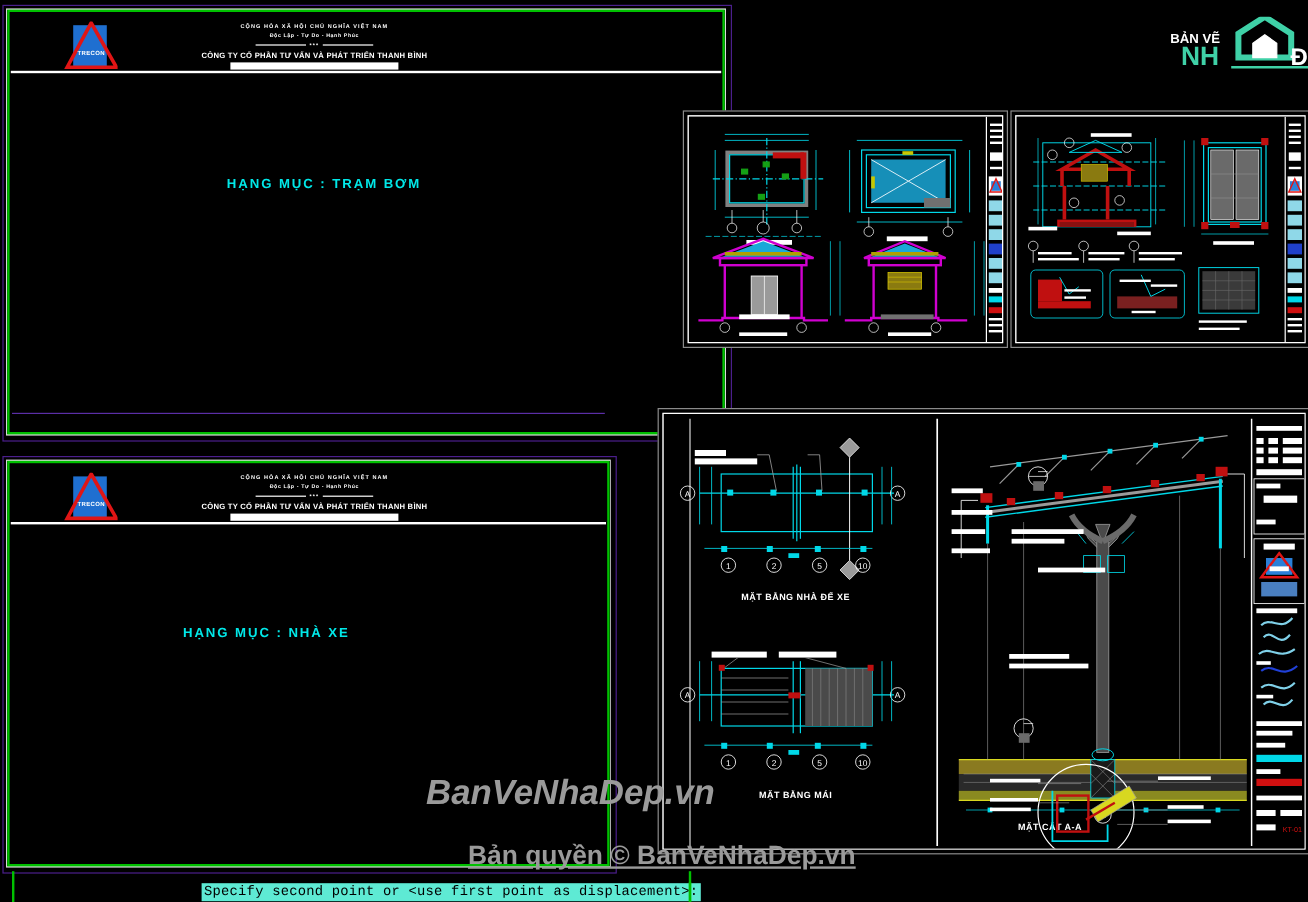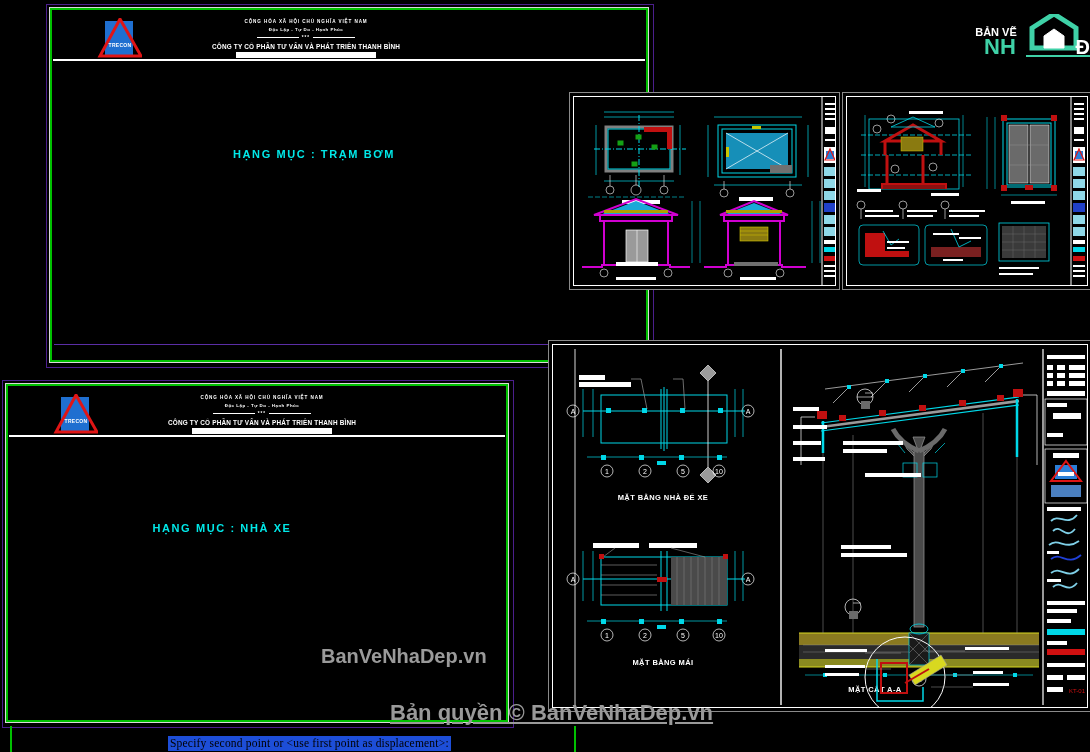--- a/index.html
+++ b/index.html
@@ -36,39 +36,39 @@
        font-size:11px;font-weight:bold;letter-spacing:1.6px;white-space:nowrap;}
 
   
   .cadpanel{position:absolute;background:#000;border:1px solid #8a8a8a;}
   .cadpanel .inner{position:absolute;inset:3px;border:1px solid #ffffff;background:#737373;overflow:hidden;}
   .cadpanel svg{display:block;}
 
   
   .wm{position:absolute;color:#9a9a9a;font-weight:bold;
       font-family:"Liberation Sans",sans-serif;white-space:nowrap;}
-  .wm1{font-size:20px;left:321px;top:645px;}
+  .wm1{font-size:29px;left:355px;top:645px;font-style:italic;}
   .wm2{font-size:22px;left:390px;top:700px;text-decoration:underline;}
 
   
   .brand{position:absolute;left:974px;top:14px;width:140px;height:52px;text-decoration:underline;}
 
   
-  .cmd{position:absolute;left:168px;top:736px;height:15px;background:#1d4ed8;
-       color:#000;font-family:Liberation Serif, serif;font-size:11.5px;
+  .cmd{position:absolute;left:168px;top:736px;height:15px;background:#5eead4;
+       color:#000;font-family:Liberation Mono, monospace;font-size:11.5px;
        line-height:15px;padding:0 2px;white-space:nowrap;letter-spacing:.2px;}
   .cmdcursor{position:absolute;left:574px;top:735px;width:2px;height:17px;background:#00c000;}
   .greenedge{position:absolute;background:#00c000;}
 </style>
 </head>
 <body>
 
 <div class="stage">
 
-  <div class="sheet" style="left:2px;top:4px;width:608px;height:364px;margin-left:44px;">
+  <div class="sheet" style="left:2px;top:4px;width:608px;height:364px;">
     <div class="purpleframe"></div>
     <div class="greenframe"></div>
     <div class="purpleline" style="left:8px;top:340px;width:494px;"></div>
 
     <div class="hdr"></div>
 
     <div class="logo" style="left:50px;top:14px;">
       <div class="sq"></div>
       <svg width="46" height="40" viewBox="0 0 46 40">
         <polygon points="24,1 45,38 4,38" fill="none" stroke="#e01515" stroke-width="3"></polygon>

